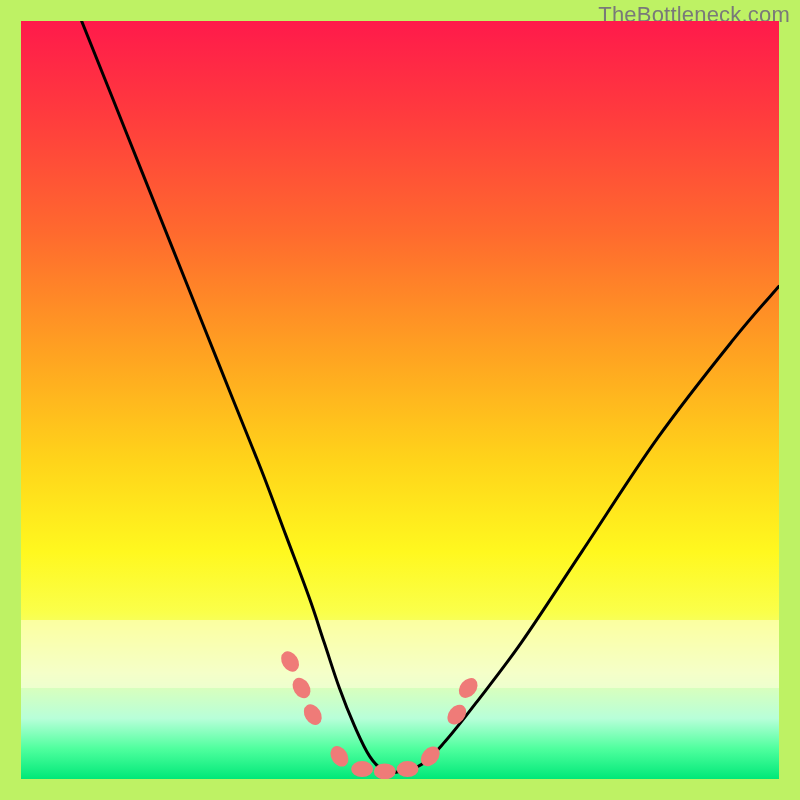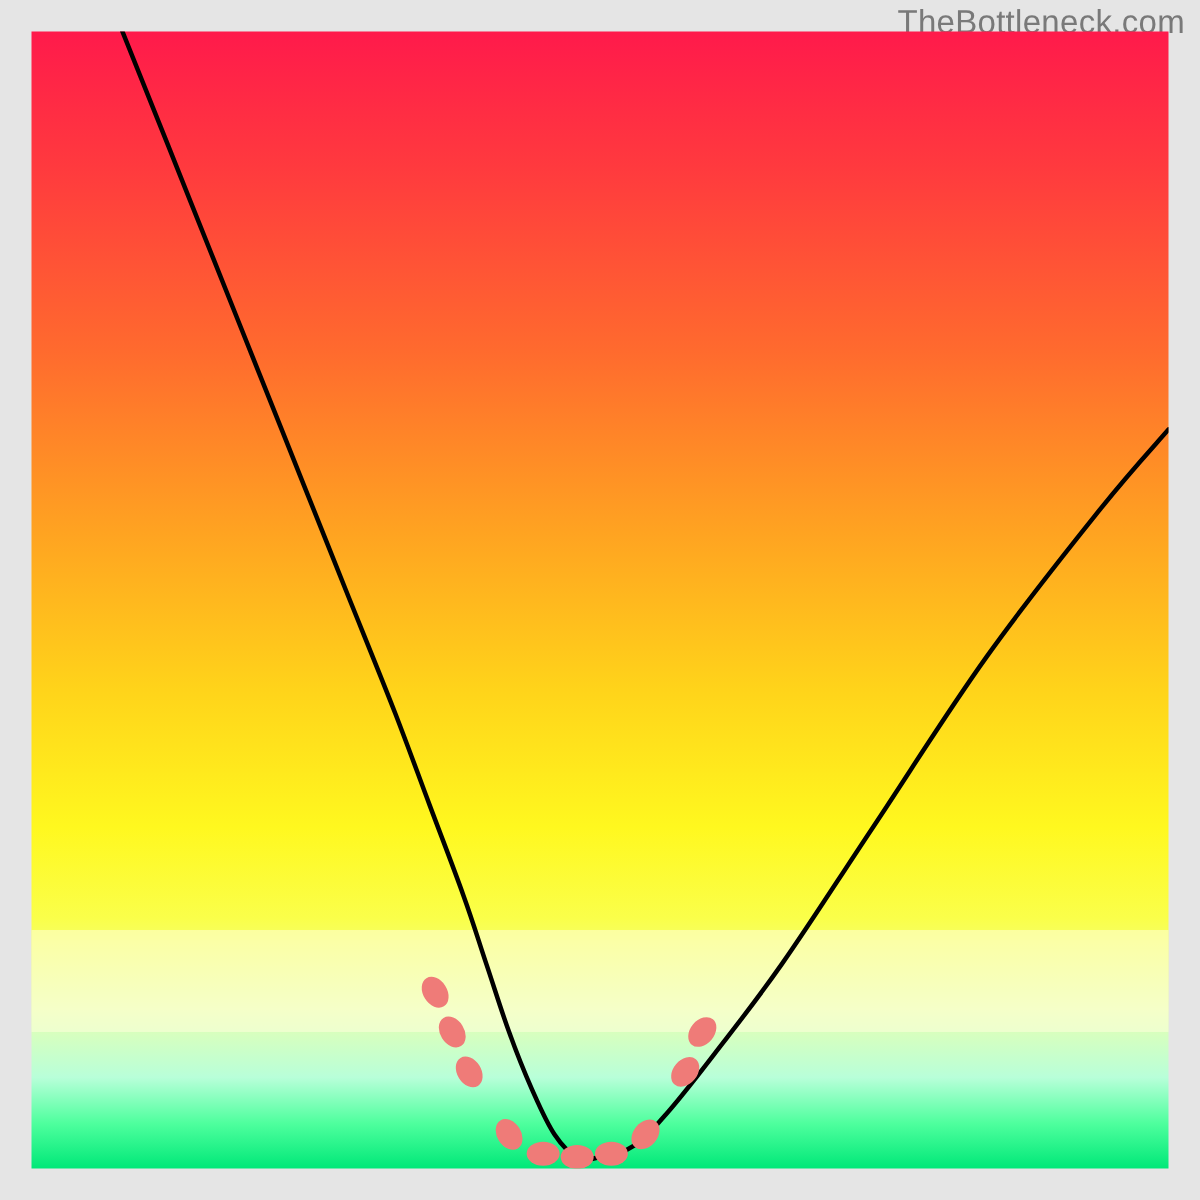--- a/index.html
+++ b/index.html
@@ -10,21 +10,21 @@
     background: #000;
     overflow: hidden;
     font-family: Arial, Helvetica, sans-serif;
   }
   .frame {
     position: absolute;
     left: 0;
     top: 0;
     width: 800px;
     height: 800px;
-    background: #e5e5e5;
+    background: #bef264;
   }
   .plot {
     position: absolute;
     left: 21px;
     top: 21px;
     width: 758px;
     height: 758px;
     background: linear-gradient(to bottom,
       #ff1a4b 0%,
       #ff3a3e 12%,

